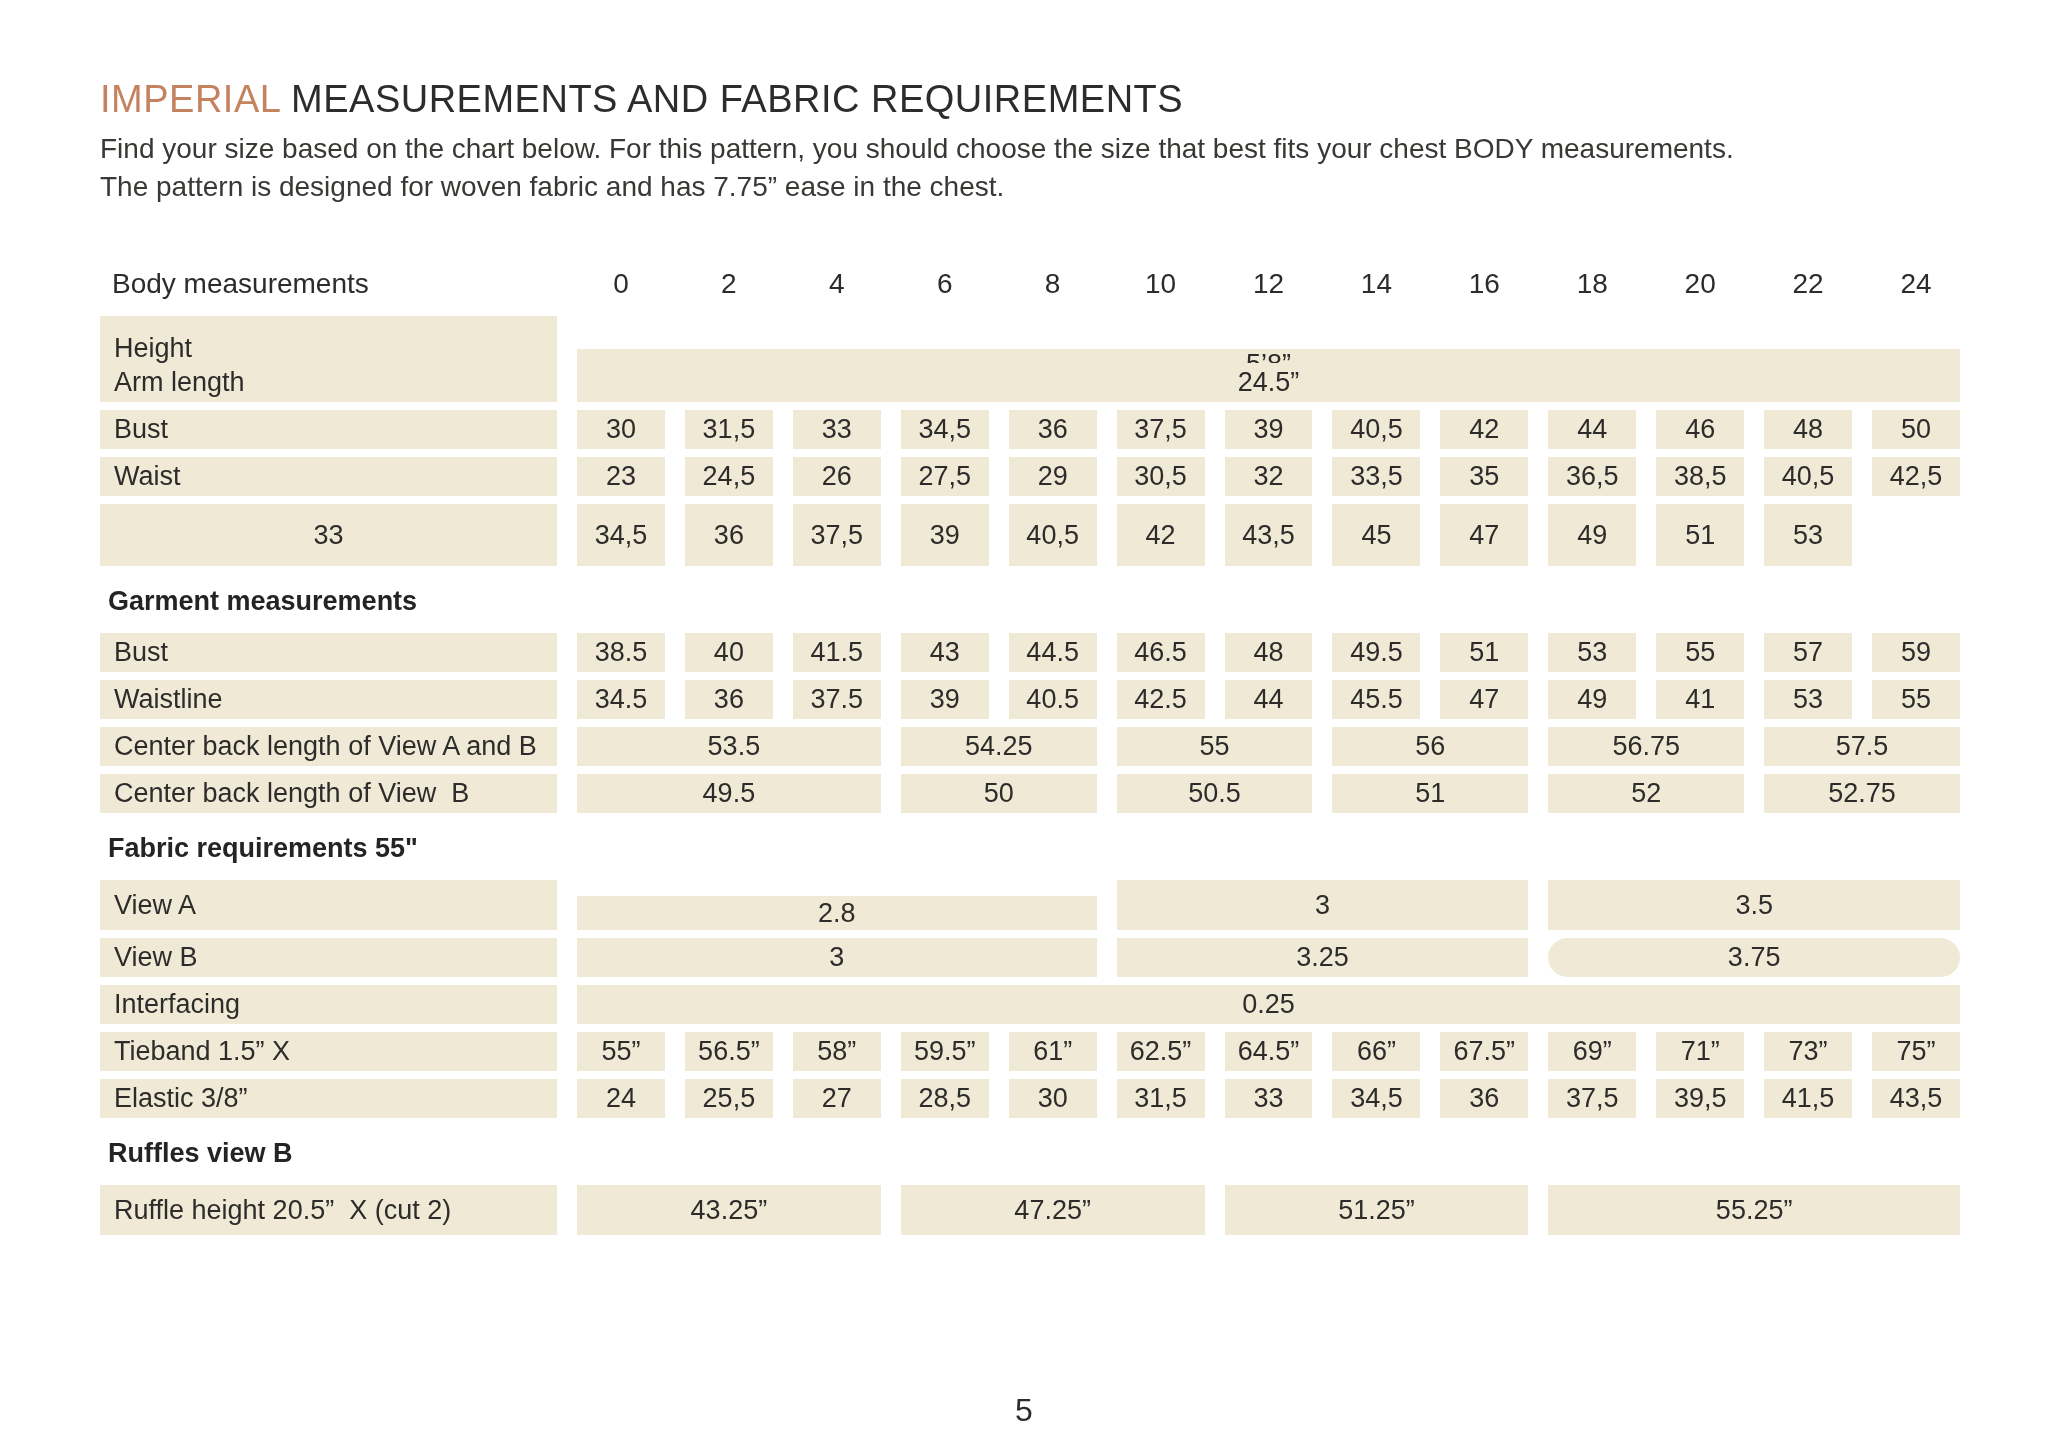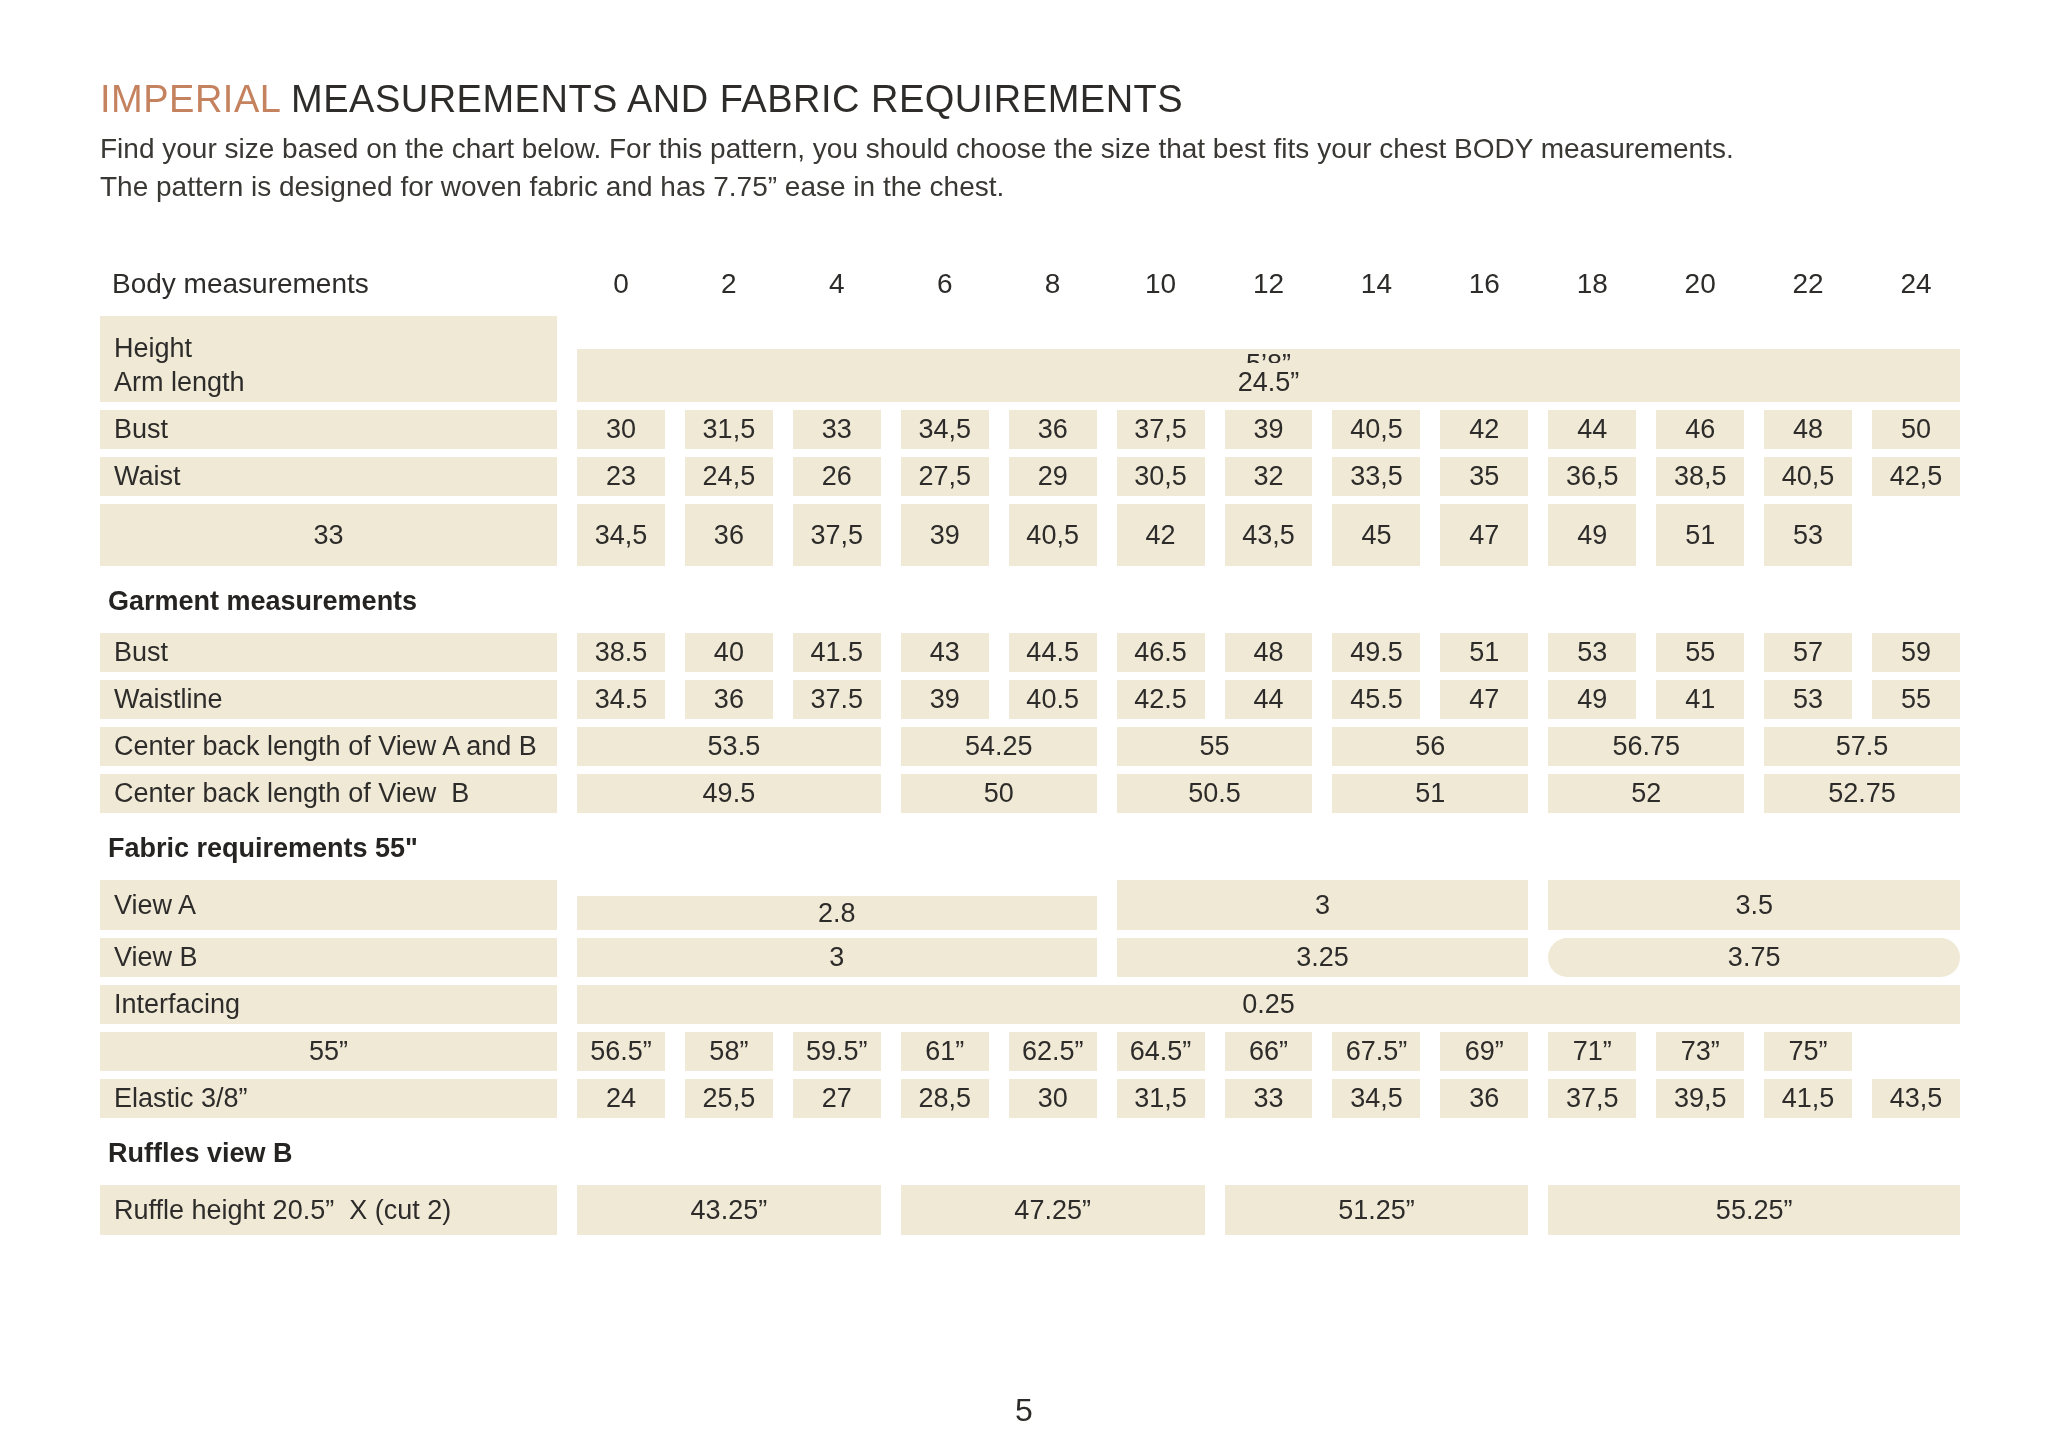--- a/index.html
+++ b/index.html
@@ -260,20 +260,21 @@
             <div class="cell label-cell">View B</div>
             <div class="cell value-cell" style="grid-column: span 5;">3</div>
             <div class="cell value-cell" style="grid-column: span 4;">3.25</div>
             <div class="cell value-cell" style="grid-column: span 4; border-radius: 20px;">3.75</div>
           </div>
           <div class="row data-row">
             <div class="cell label-cell">Interfacing</div>
             <div class="cell value-cell" style="grid-column: span 13;">0.25</div>
           </div>
           <div class="row data-row">
+            <div class="cell label-cell">Tieband 1.5” X</div>
             <div class="cell value-cell">55”</div>
             <div class="cell value-cell">56.5”</div>
             <div class="cell value-cell">58”</div>
             <div class="cell value-cell">59.5”</div>
             <div class="cell value-cell">61”</div>
             <div class="cell value-cell">62.5”</div>
             <div class="cell value-cell">64.5”</div>
             <div class="cell value-cell">66”</div>
             <div class="cell value-cell">67.5”</div>
             <div class="cell value-cell">69”</div>

